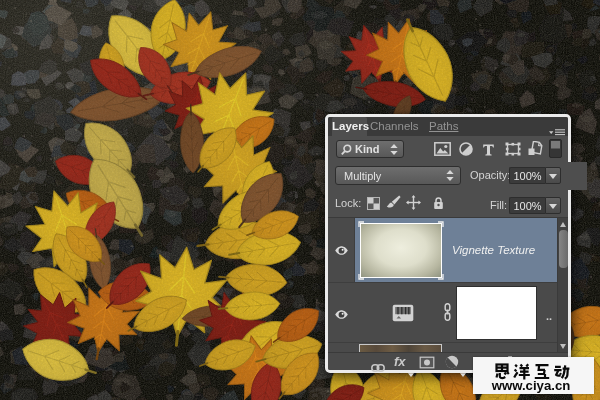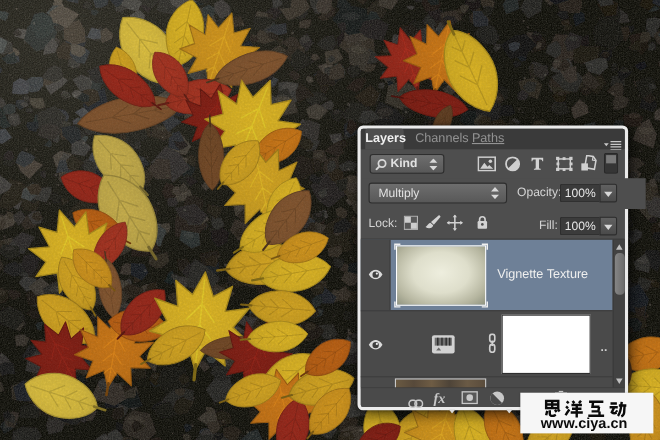--- a/index.html
+++ b/index.html
@@ -5,21 +5,21 @@
 html,body { width:600px; height:400px; overflow:hidden; background:#262220; font-family:"Liberation Sans", sans-serif; }
 #stage { position:relative; width:600px; height:400px; }
 #bg { position:absolute; left:0; top:0; }
 #panel { position:absolute; left:325px; top:114px; width:246px; height:259px;
   background:#4e4e4e; border:3px solid #ebebeb; border-radius:5px;
   box-shadow: 3px 5px 12px rgba(0,0,0,0.55), 0 0 3px rgba(0,0,0,0.4); }
 .abs { position:absolute; }
 #tabbar { left:0; top:0; width:240px; height:19px; background:#3a3a3a; border-radius:2px 2px 0 0;padding-left:32px; }
 .tab { position:absolute; top:0; height:19px; line-height:19px; font-size:11.5px; }
 #tab1 { left:4px; width:35px; background:#4e4e4e; color:#f0f0f0; font-weight:bold; text-align:center; border-radius:2px 2px 0 0; }
-#tab2 { left:42px; width:56px; color:#939393; text-align:right; }
+#tab2 { left:42px; width:56px; color:#939393; text-align:left; }
 #tab3 { left:101px; width:40px; color:#939393; text-align:left;text-decoration:underline; }
 #menuic { left:221px; top:7px; }
 #filterrow { left:0; top:19px; width:240px; height:26px; background:#4e4e4e; }
 #kindbox { position:absolute; left:8px; top:4px; width:68px; height:18px; border:1px solid #2e2e2e; border-radius:3px;
   background:linear-gradient(#6e6e6e,#585858); color:#e2e2e2; font-size:11px; }
 #kindbox .mag { position:absolute; left:4px; top:3px; }
 #kindbox .lbl { position:absolute; left:18px; top:2px; font-weight:bold; }
 #kindbox .ud { position:absolute; right:5px; top:2.5px; }
 .fic { position:absolute; top:6px; }
 #togglebtn { position:absolute; left:221px; top:3px; }
@@ -35,31 +35,31 @@
   border-radius:0 2px 2px 0; }
 .valarr svg { position:absolute; left:3px; top:6px; }
 #lockrow { left:0; top:73px; width:240px; height:27px; background:#4e4e4e; }
 #layerlist { left:0; top:100px; width:240px; height:135px; background:#4a4a4a; border-top:1px solid #3a3a3a; }
 #row1 { position:absolute; left:0; top:0; width:229px; height:64px; background:#6e8097; }
 #row1eye { position:absolute; left:0; top:0; width:27px; height:64px; background:#4a4a4a; border-right:1px solid #3e3e3e; }
 #row2 { position:absolute; left:0; top:64px; width:229px; height:60px; background:#4a4a4a; border-top:1px solid #3e3e3e; }
 #row3 { position:absolute; left:0; top:124px; width:229px; height:11px; background:#4a4a4a; border-top:1px solid #3e3e3e; }
 #thumb1 { position:absolute; left:32px; top:5px; width:82px; height:55px; background:
   radial-gradient(ellipse at 50% 45%, #eeeede 0%, #dedecb 45%, #b5b59f 78%, #8f9380 100%); border:1px solid #fff; }
-#vtext { position:absolute; left:124px; top:26px; color:#efefef; font-size:11.5px; }
+#vtext { position:absolute; left:124px; top:26px; color:#efefef; font-size:11.5px;font-style:italic; }
 #maskthumb { position:absolute; left:128px; top:3px; width:81px; height:54px; background:#fff; border:1px solid #2f2f2f; }
 #thumb3 { position:absolute; left:31px; top:1px; width:83px; height:10px; border:1px solid #c9c9c9;
   background:linear-gradient(90deg,#6a5a42,#57493a 20%,#6e5c44 40%,#4e4438 60%,#6a5a45 80%,#5a4c3c); }
 #scroll { position:absolute; left:229px; top:0px; width:11px; height:135px; background:#424242; border-left:1px solid #3a3a3a; }
 #sthumb { position:absolute; left:1px; top:12px; width:9px; height:38px; background:linear-gradient(90deg,#858585,#6a6a6a); border-radius:4px; }
 .sarr { position:absolute; left:2px; width:0; height:0; border-left:3.5px solid transparent; border-right:3.5px solid transparent; }
 #footer { left:0; top:235px; width:240px; height:18px; background:#4a4a4a; border-top:1px solid #3a3a3a; border-radius:0 0 2px 2px; }
 .fo { position:absolute; top:3px; }
 #wm { position:absolute; left:473px; top:357px; width:121px; height:37px; background:#f6f6f6; box-shadow:0 0 2px rgba(0,0,0,0.3); }
-.fxtxt { position:absolute; color:#c8c8c8; font-size:13px; font-style:italic; font-weight:bold; font-family:Liberation Serif, serif; }
+.fxtxt { position:absolute; color:#c8c8c8; font-size:13px; font-style:italic; font-weight:bold; font-family:Liberation Sans, sans-serif; }
 </style></head>
 <body>
 <div id="stage">
 <div id="bg"><svg width="600" height="400" viewBox="0 0 600 400">
 <defs>
 <radialGradient id="lg0" cx="0.5" cy="0.42" r="0.75">
             <stop offset="0" stop-color="#f0c527"></stop>
             <stop offset="0.6" stop-color="#e3ba25"></stop>
             <stop offset="1" stop-color="#b5941d"></stop>
           </radialGradient>

